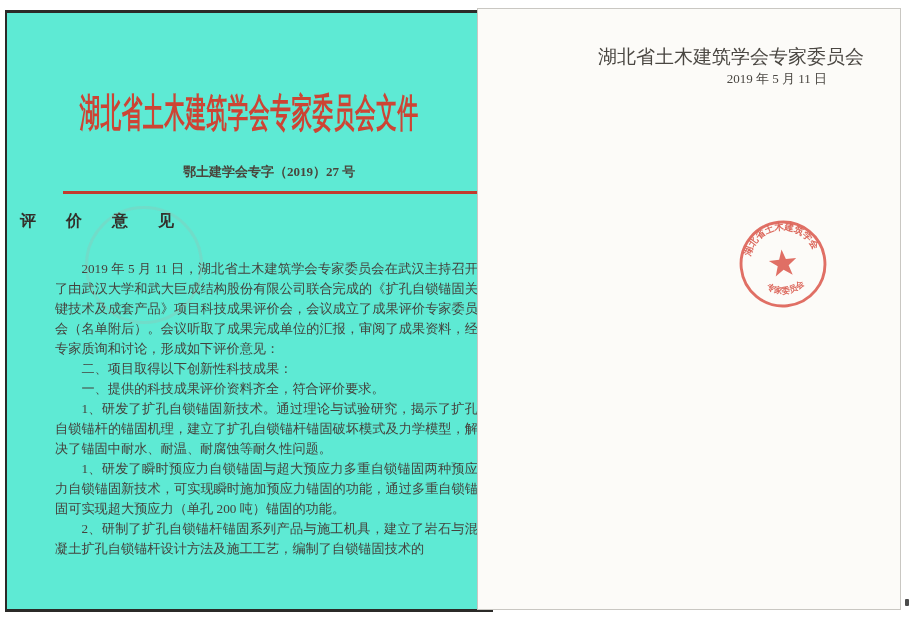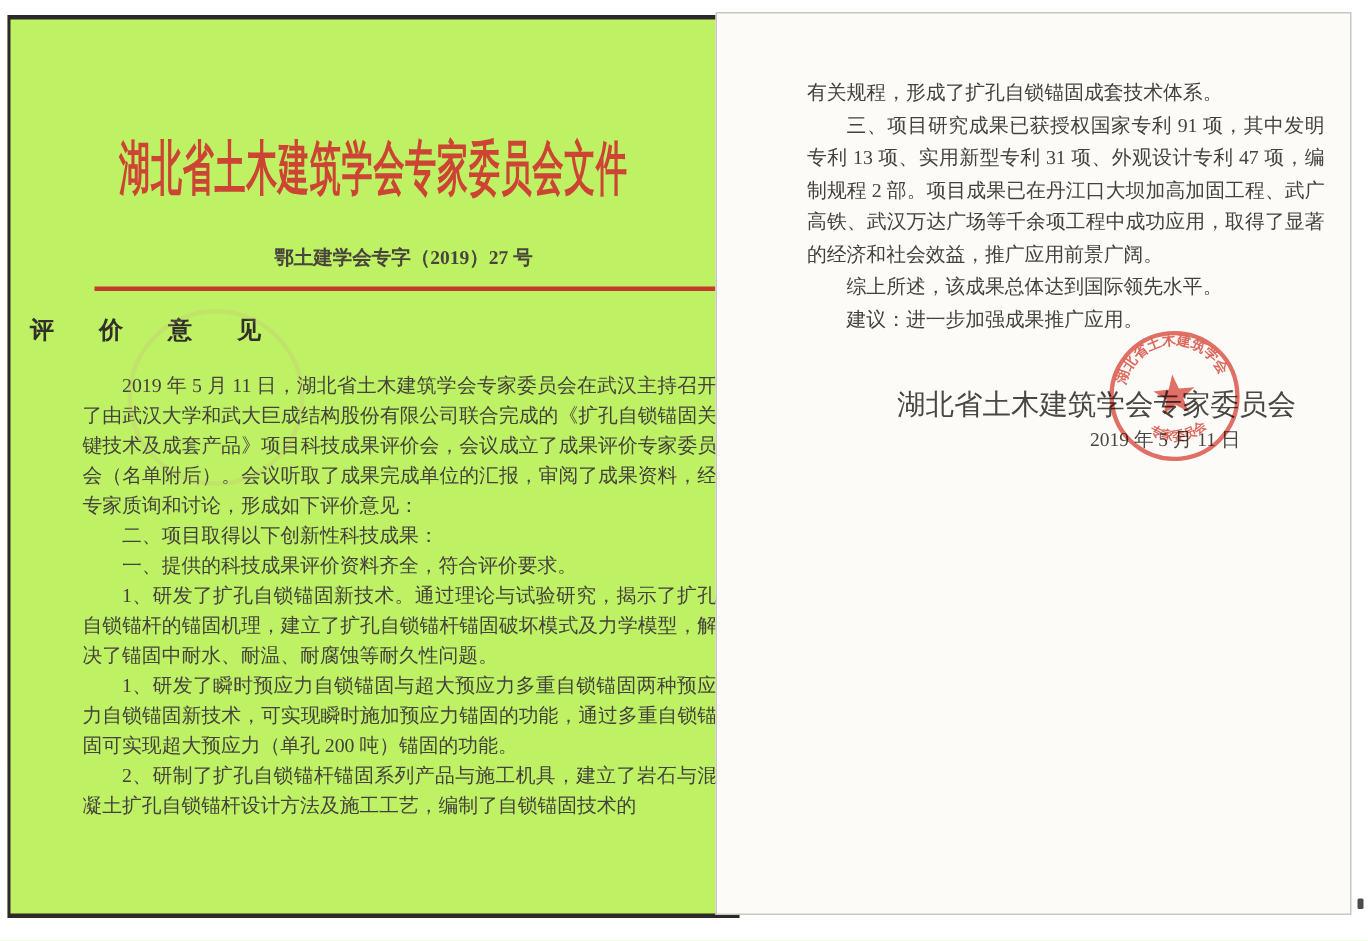--- a/index.html
+++ b/index.html
@@ -14,21 +14,21 @@
     background: #ffffff;
     overflow: hidden;
   }
   .page {
     position: absolute;
     box-sizing: border-box;
   }
   .page-1 {
     left: 5px; top: 10px;
     width: 488px; height: 602px;
-    background: #bef264;
+    background: #5eead4;
     border: 2px solid #2b2a28;
     border-top-width: 3px;
     border-bottom-width: 3px;
   }
   .page-2 {
     left: 477px; top: 8px;
     width: 424px; height: 602px;
     background: #fcfbf8;
     border: 1px solid #c9c7c2;
   }
@@ -67,21 +67,21 @@
     margin-top: 17px;
     text-align: left;
     font-size: 16px;
     font-weight: bold;
     letter-spacing: 13px;
     padding-left: 13px;
     color: #33302b;
     line-height: 20px;
   }
   .body-1 {
-    margin-top: 16px;
+    margin-top: 28px;
     padding: 0 13px 0 48px;
     font-size: 13.2px;
     line-height: 20px;
     color: #45423d;
     text-align: justify;
   }
   .body-1 p, .body-2 p {
     margin: 0;
     text-indent: 2em;
   }
@@ -163,26 +163,20 @@
       <p>二、项目取得以下创新性科技成果：</p>
       <p>一、提供的科技成果评价资料齐全，符合评价要求。</p>
       <p>1、研发了扩孔自锁锚固新技术。通过理论与试验研究，揭示了扩孔自锁锚杆的锚固机理，建立了扩孔自锁锚杆锚固破坏模式及力学模型，解决了锚固中耐水、耐温、耐腐蚀等耐久性问题。</p>
       <p>1、研发了瞬时预应力自锁锚固与超大预应力多重自锁锚固两种预应力自锁锚固新技术，可实现瞬时施加预应力锚固的功能，通过多重自锁锚固可实现超大预应力（单孔 200 吨）锚固的功能。</p>
       <p>2、研制了扩孔自锁锚杆锚固系列产品与施工机具，建立了岩石与混凝土扩孔自锁锚杆设计方法及施工工艺，编制了自锁锚固技术的</p>
     </div>
   </div>
 
   <div class="page page-2">
 
-    <div class="body-2">
-      <p class="no-indent">有关规程，形成了扩孔自锁锚固成套技术体系。</p>
-      <p>三、项目研究成果已获授权国家专利 91 项，其中发明专利 13 项、实用新型专利 31 项、外观设计专利 47 项，编制规程 2 部。项目成果已在丹江口大坝加高加固工程、武广高铁、武汉万达广场等千余项工程中成功应用，取得了显著的经济和社会效益，推广应用前景广阔。</p>
-      <p>综上所述，该成果总体达到国际领先水平。</p>
-      <p>建议：进一步加强成果推广应用。</p>
-    </div>
 
     <div class="signature-block">
       <div class="signature-line">湖北省土木建筑学会专家委员会</div>
       <div class="date-line">2019 年 5 月 11 日</div>
     </div>
 
     <svg class="seal" viewBox="0 0 130 130">
       <defs>
         <path id="sealTopArc" d="M 22,80 A 46 46 0 1 1 108,80" fill="none"></path>
         <path id="sealBottomArc" d="M 32,89 A 41 41 0 0 0 98,89" fill="none"></path>

